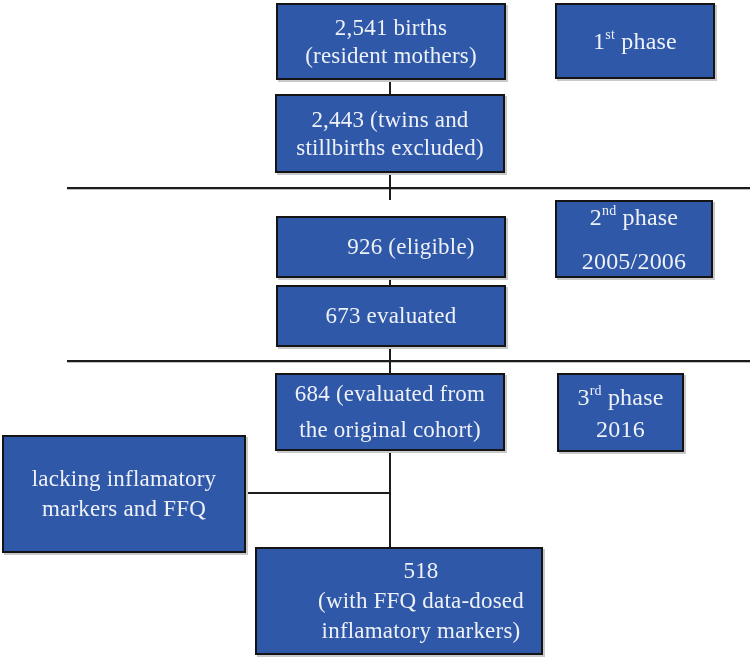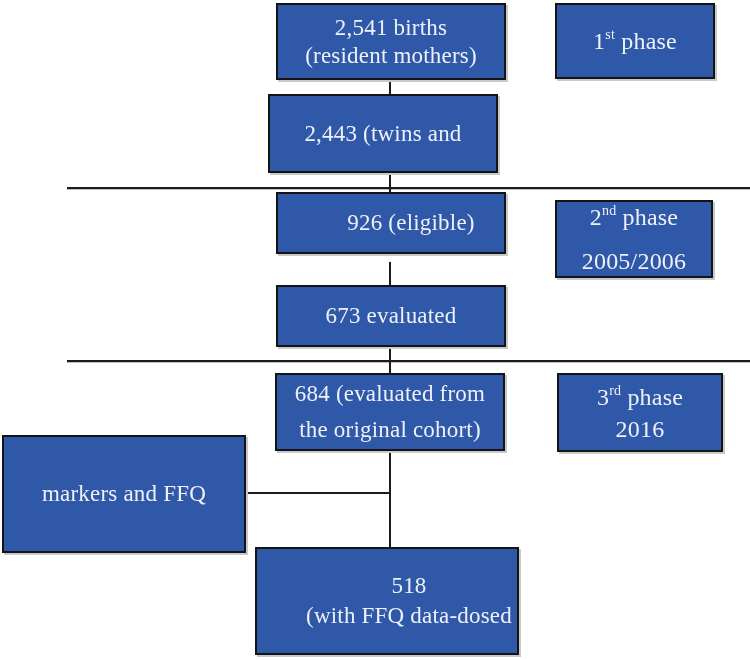--- a/index.html
+++ b/index.html
@@ -45,30 +45,30 @@
     vertical-align:super;
   }
   .line{position:absolute;background:var(--connector);}
   .sep{
     position:absolute;height:2px;
     background:var(--connector);
     box-shadow:0 1px 0 rgba(0,0,0,0.25);
   }
   
   #b-births    {left:276px;top:3px;  width:230px;height:77px;}
-  #b-twins     {left:268px;top:94px; width:230px;height:79px;}
-  #b-eligible  {left:276px;top:192px;width:230px;height:62px;padding-left:40px;}
+  #b-twins     {left:275px;top:94px; width:230px;height:79px;}
+  #b-eligible  {left:276px;top:216px;width:230px;height:62px;padding-left:40px;}
   #b-evaluated {left:276px;top:285px;width:230px;height:62px;align-items:center;}
   #b-cohort    {left:275px;top:373px;width:230px;height:78px;gap:8px;}
-  #b-final     {left:255px;top:547px;width:264px;height:108px;padding-left:44px;}
+  #b-final     {left:255px;top:547px;width:288px;height:108px;padding-left:44px;}
   #b-excluded  {left:2px;  top:435px;width:244px;height:118px;}
   
   #p-1{left:555px;top:3px;  width:160px;height:76px;}
   #p-2{left:555px;top:200px;width:158px;height:78px;gap:12px;}
-  #p-3{left:557px;top:373px;width:166px;height:79px;}
+  #p-3{left:557px;top:373px;width:127px;height:79px;}
   
   #v1{left:389px;top:80px; width:2px;height:14px;}
   #v2{left:389px;top:173px;width:2px;height:27px;}
   #v3{left:389px;top:262px;width:2px;height:23px;}
   #v4{left:389px;top:347px;width:2px;height:26px;}
   #v5{left:389px;top:451px;width:2px;height:96px;}
   #h1{left:246px;top:492px;width:143px;height:2px;}
   #sep1{left:67px;top:187px;width:683px;}
   #sep2{left:67px;top:360px;width:683px;}
 </style>
@@ -87,41 +87,44 @@
   <div class="line" id="v5"></div>
   <div class="line" id="h1"></div>
 
   <div class="box" id="b-births">
     <div>2,541 births</div>
     <div>(resident mothers)</div>
   </div>
 
   <div class="box" id="b-twins">
     <div>2,443 (twins and</div>
+    <div>stillbirths excluded)</div>
   </div>
 
   <div class="box" id="b-eligible">
     <div>926 (eligible)</div>
   </div>
 
   <div class="box" id="b-evaluated">
     <div>673 evaluated</div>
   </div>
 
   <div class="box" id="b-cohort">
     <div>684 (evaluated from</div>
     <div>the original cohort)</div>
   </div>
 
   <div class="box tall" id="b-final">
     <div>518</div>
     <div>(with FFQ data-dosed</div>
+    <div>inflamatory markers)</div>
   </div>
 
   <div class="box tall" id="b-excluded">
+    <div>lacking inflamatory</div>
     <div>markers and FFQ</div>
   </div>
 
   <div class="box phase" id="p-1">
     <div><span>1</span><sup class="ord">st</sup> <span>phase</span></div>
   </div>
 
   <div class="box phase" id="p-2">
     <div><span>2</span><sup class="ord">nd</sup> <span>phase</span></div>
     <div>2005/2006</div>

